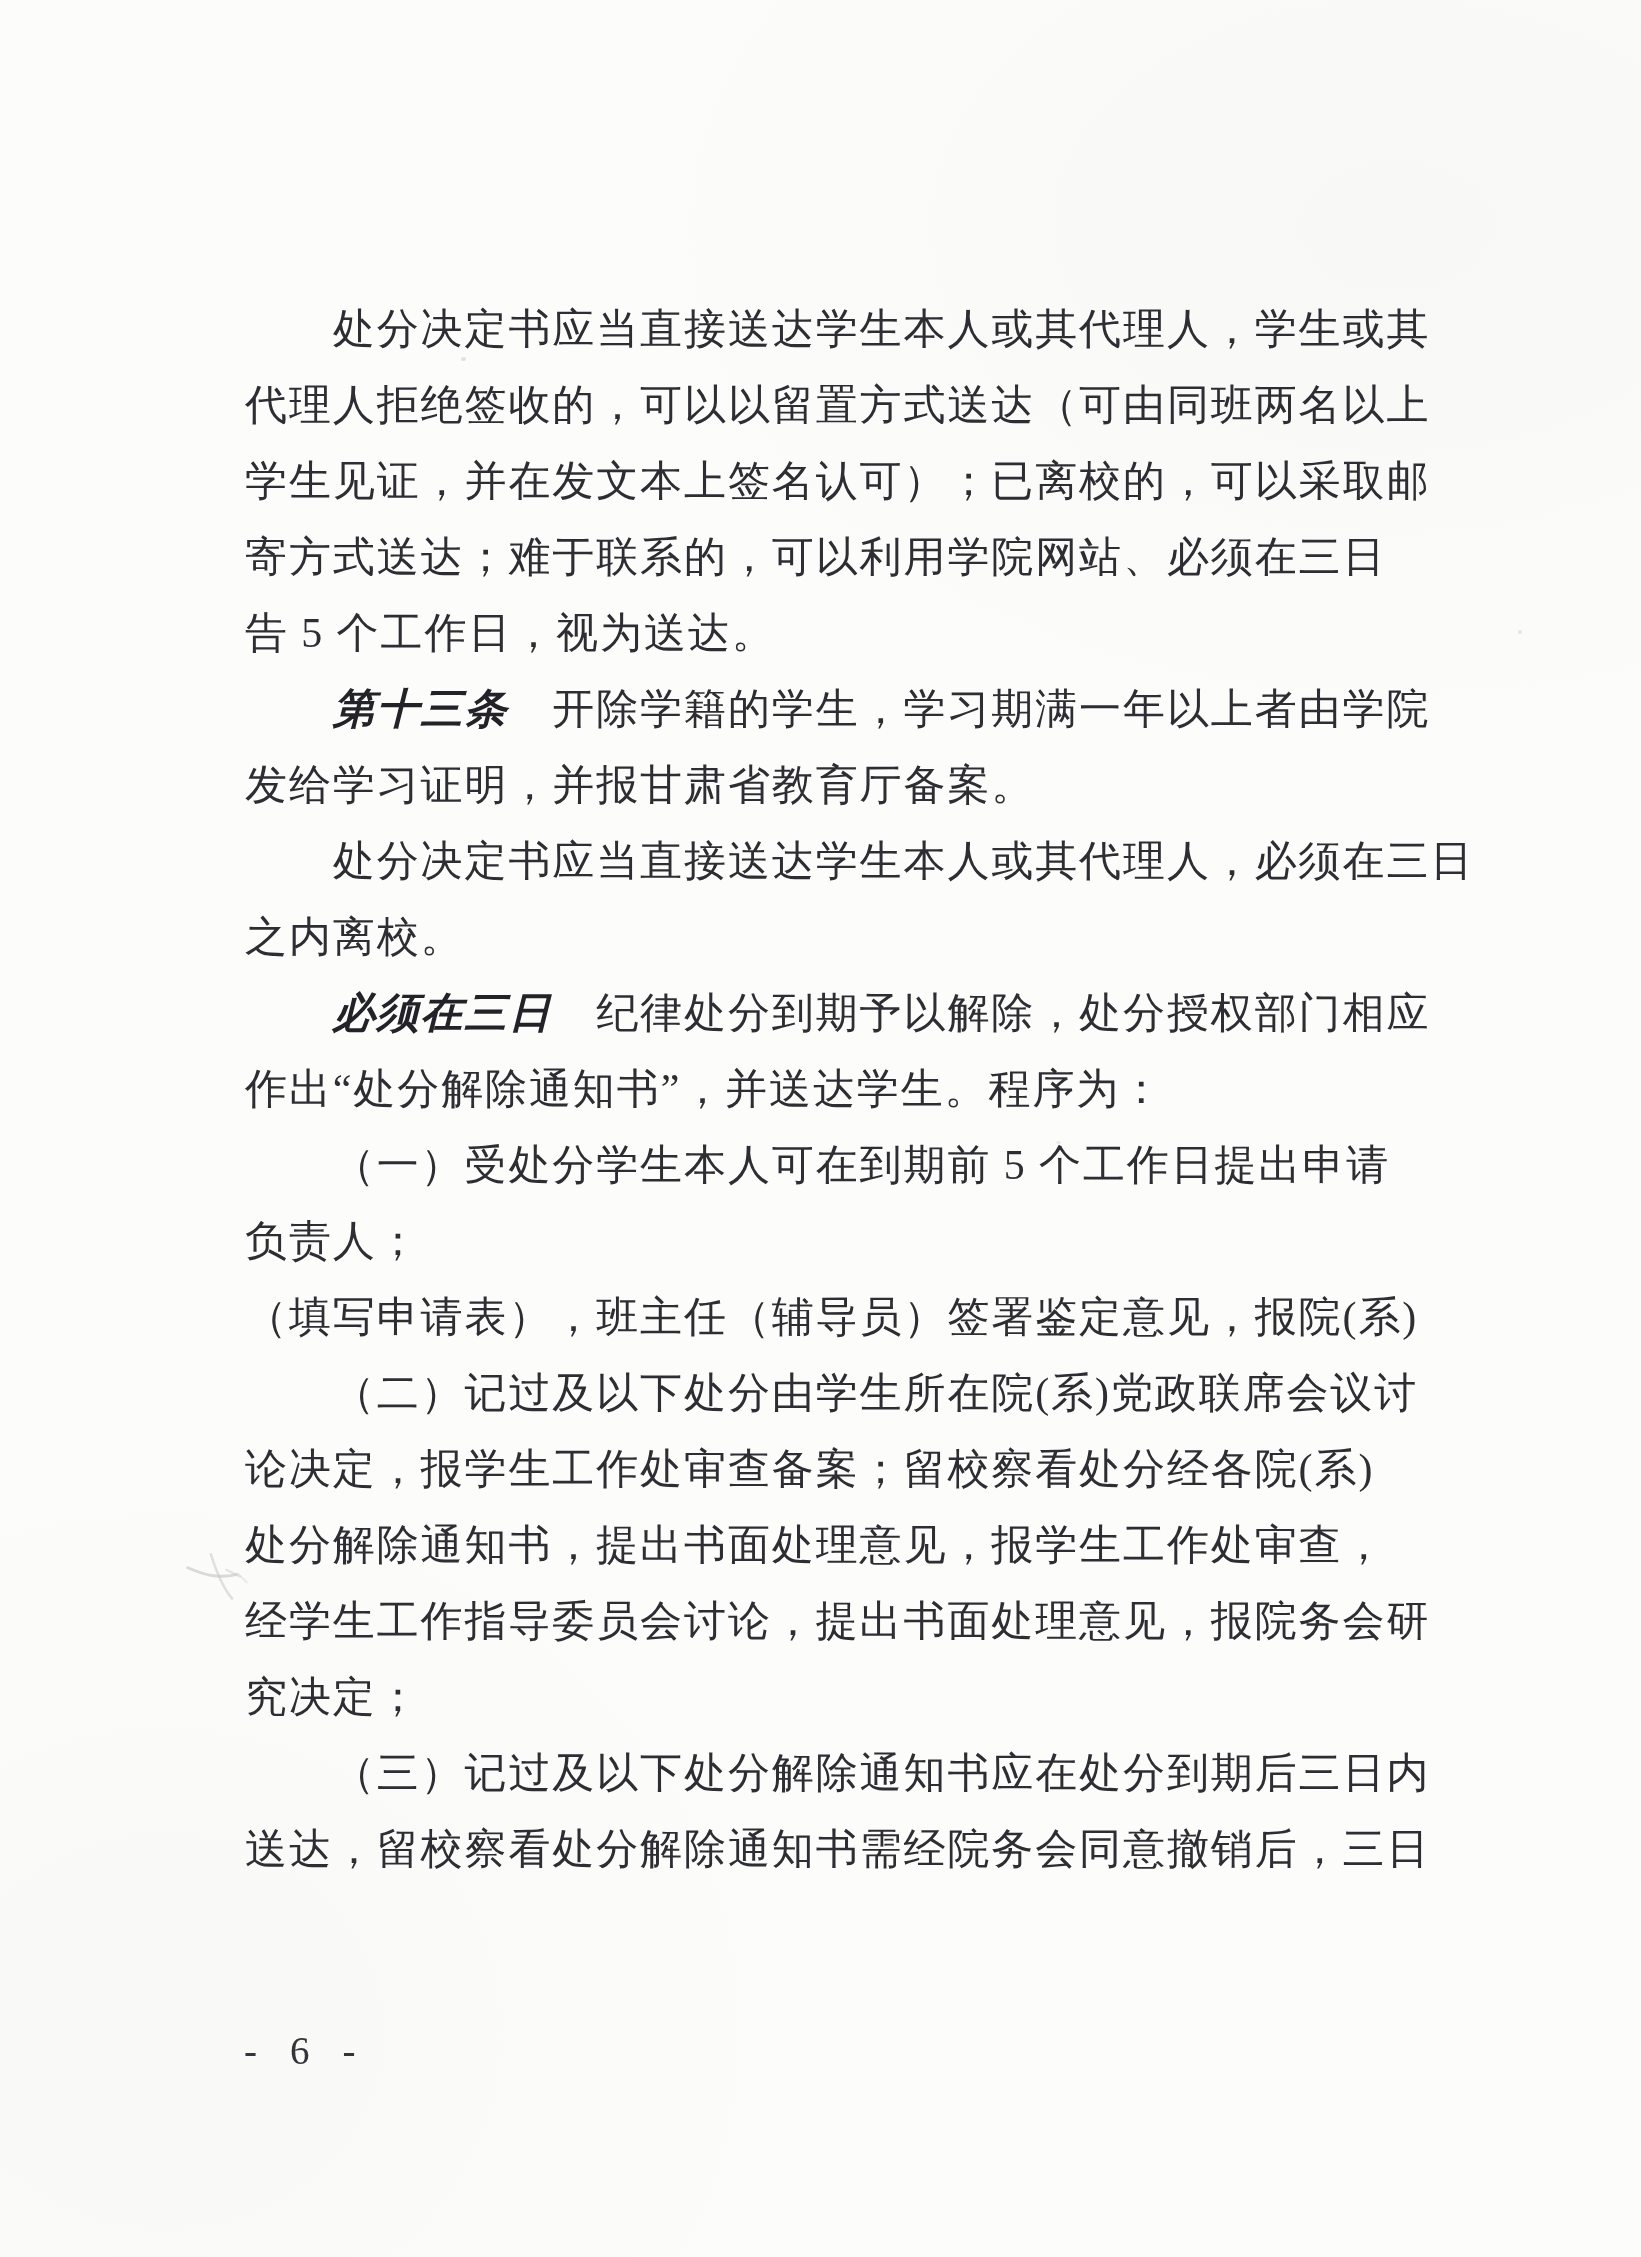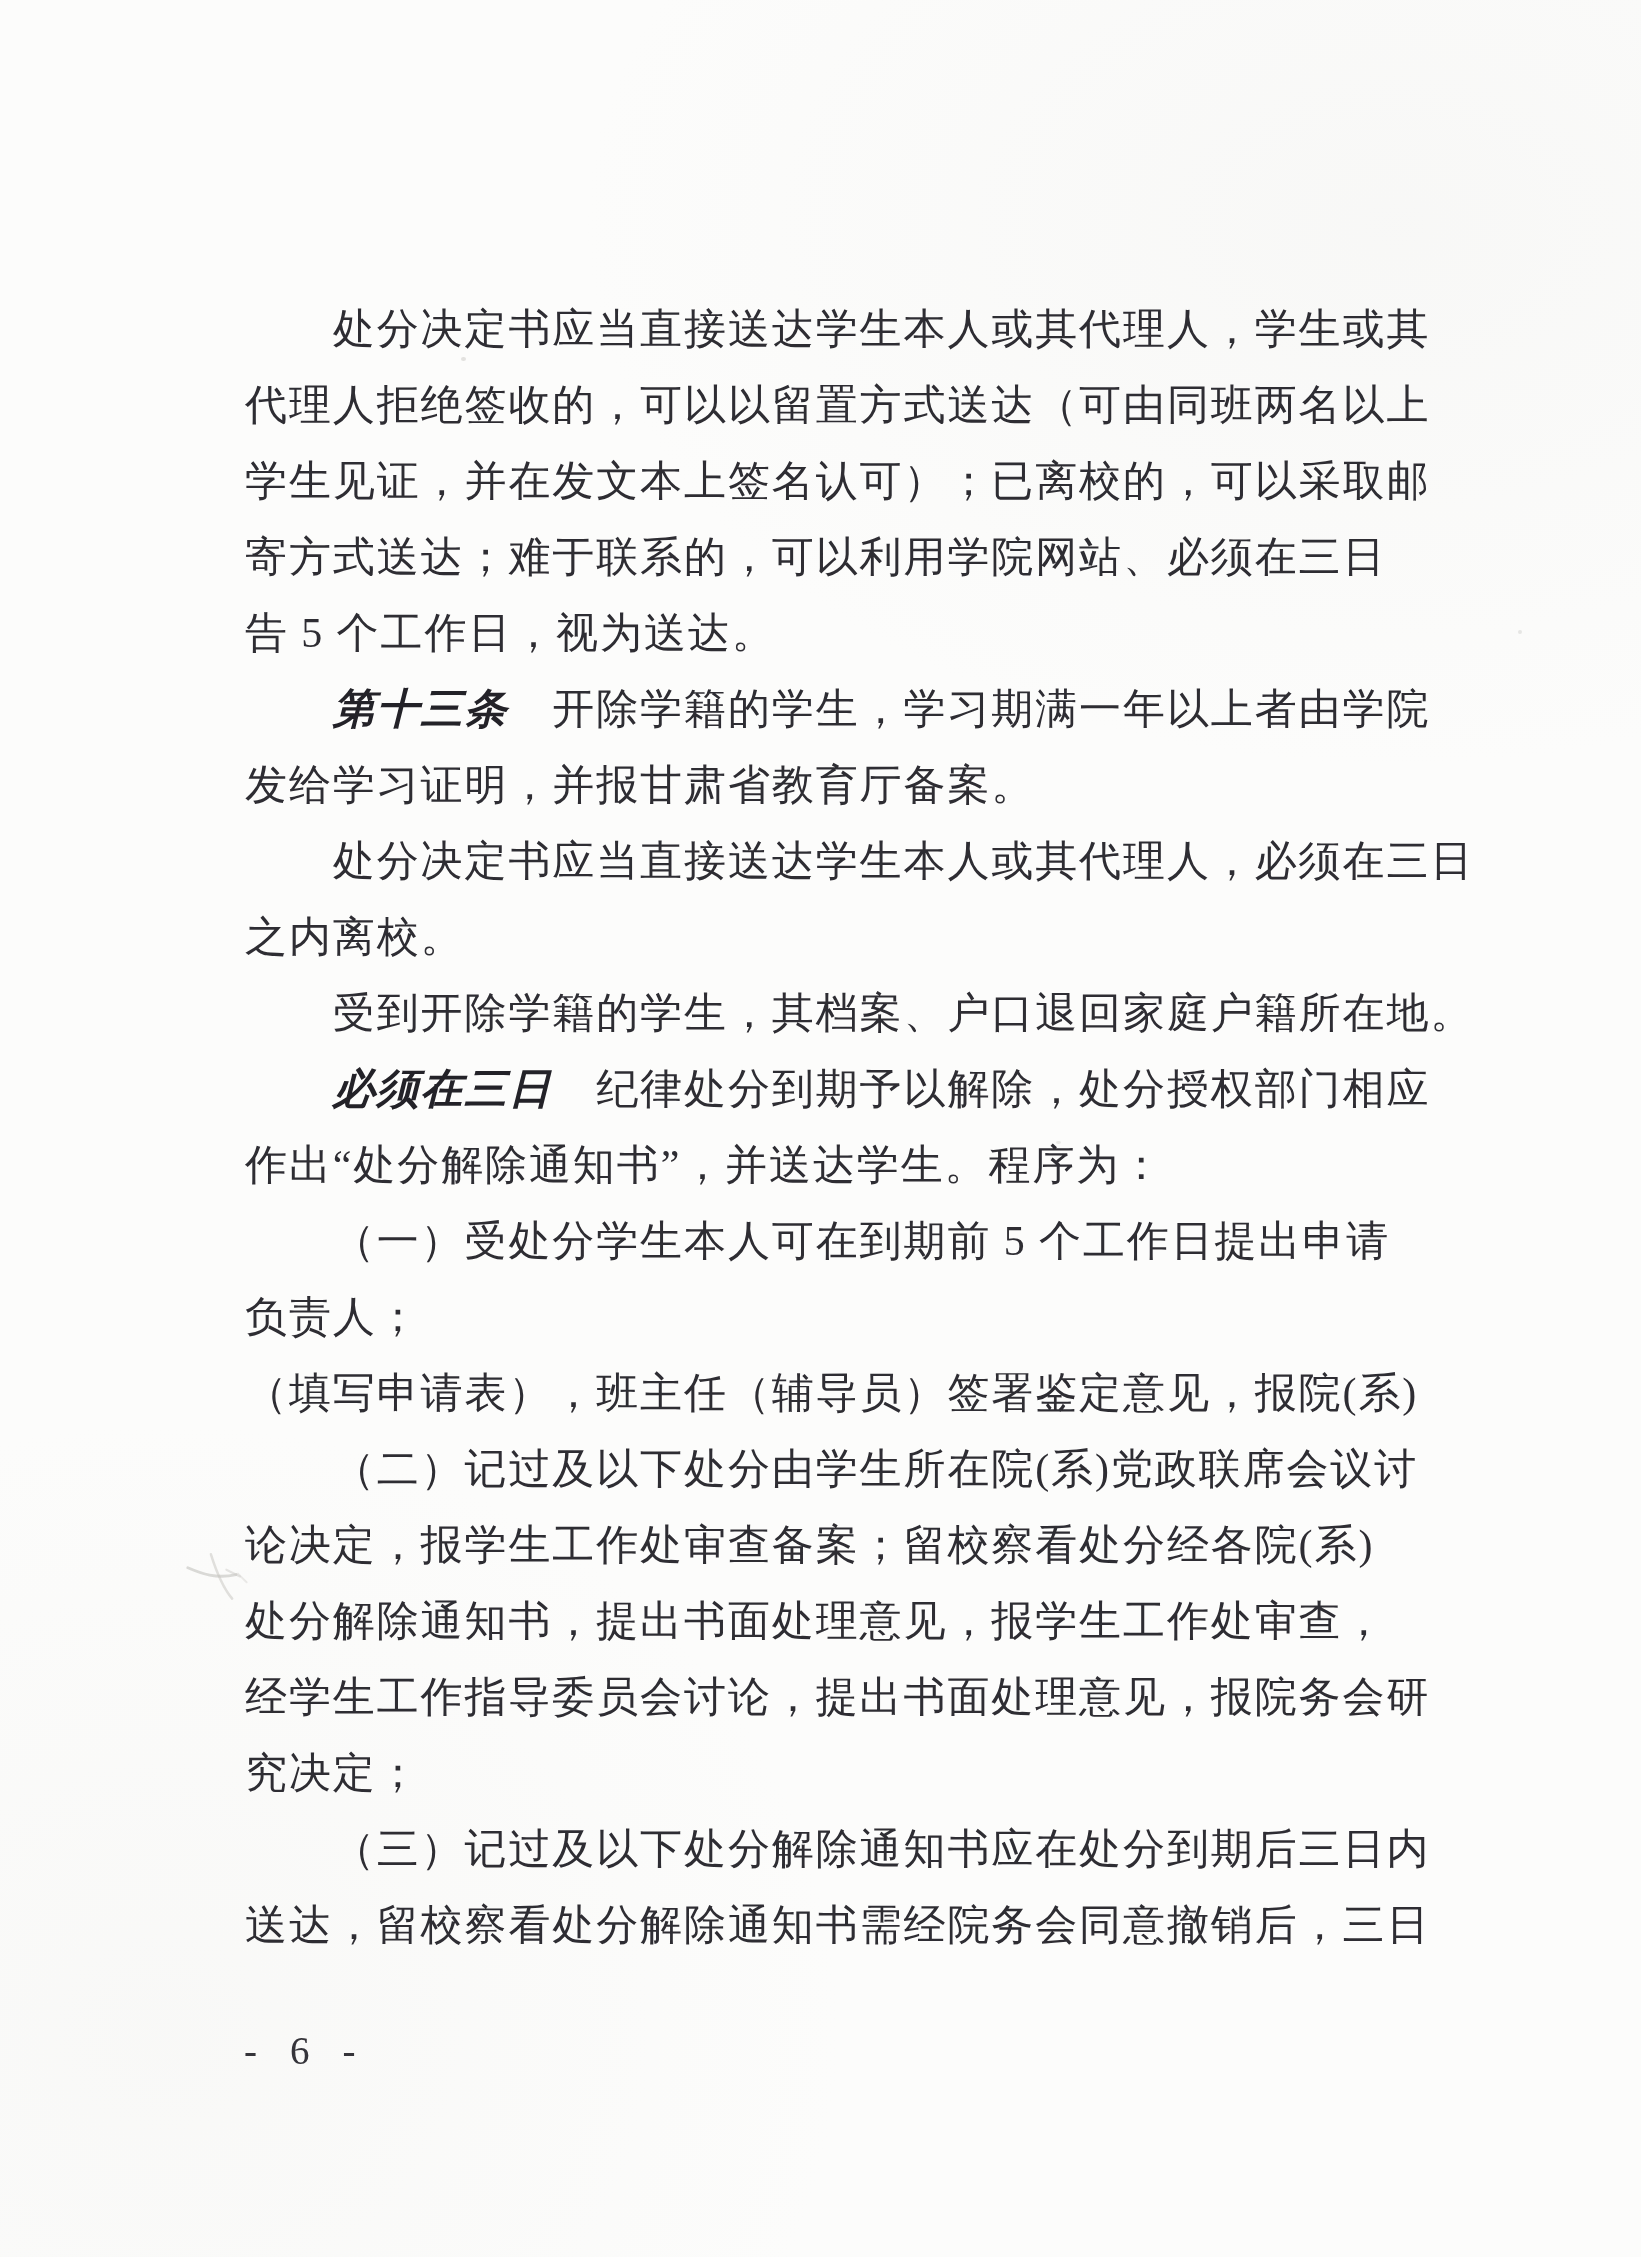--- a/index.html
+++ b/index.html
@@ -87,21 +87,20 @@
 <div class="doc">
   <div class="line"><span class="b"></span><span>　　处分决定书应当直接送达学生本人或其代理人，学生或其</span></div>
   <div class="line"><span class="b"></span><span>代理人拒绝签收的，可以以留置方式送达（可由同班两名以上</span></div>
   <div class="line"><span class="b"></span><span>学生见证，并在发文本上签名认可）；已离校的，可以采取邮</span></div>
   <div class="line"><span class="b"></span><span>寄方式送达；难于联系的，可以利用学院网站、必须在三日</span></div>
   <div class="line"><span class="b"></span><span>告 5 个工作日，视为送达。</span></div>
   <div class="line"><span class="b">　　第十三条</span><span>　开除学籍的学生，学习期满一年以上者由学院</span></div>
   <div class="line"><span class="b"></span><span>发给学习证明，并报甘肃省教育厅备案。</span></div>
   <div class="line"><span class="b"></span><span>　　处分决定书应当直接送达学生本人或其代理人，必须在三日</span></div>
   <div class="line"><span class="b"></span><span>之内离校。</span></div>
-  <div class="line"><span class="b"></span><span>　　受到开除学籍的学生，其档案、户口退回家庭户籍所在地。</span></div>
   <div class="line"><span class="b">　　必须在三日</span><span>　纪律处分到期予以解除，处分授权部门相应</span></div>
   <div class="line"><span class="b"></span><span>作出“处分解除通知书”，并送达学生。程序为：</span></div>
   <div class="line"><span class="b"></span><span>　　（一）受处分学生本人可在到期前 5 个工作日提出申请</span></div>
   <div class="line"><span class="b"></span><span>负责人；</span></div>
   <div class="line"><span class="b"></span><span>（填写申请表），班主任（辅导员）签署鉴定意见，报院(系)</span></div>
   <div class="line"><span class="b"></span><span>　　（二）记过及以下处分由学生所在院(系)党政联席会议讨</span></div>
   <div class="line"><span class="b"></span><span>论决定，报学生工作处审查备案；留校察看处分经各院(系)</span></div>
   <div class="line"><span class="b"></span><span>处分解除通知书，提出书面处理意见，报学生工作处审查，</span></div>
   <div class="line"><span class="b"></span><span>经学生工作指导委员会讨论，提出书面处理意见，报院务会研</span></div>
   <div class="line"><span class="b"></span><span>究决定；</span></div>

